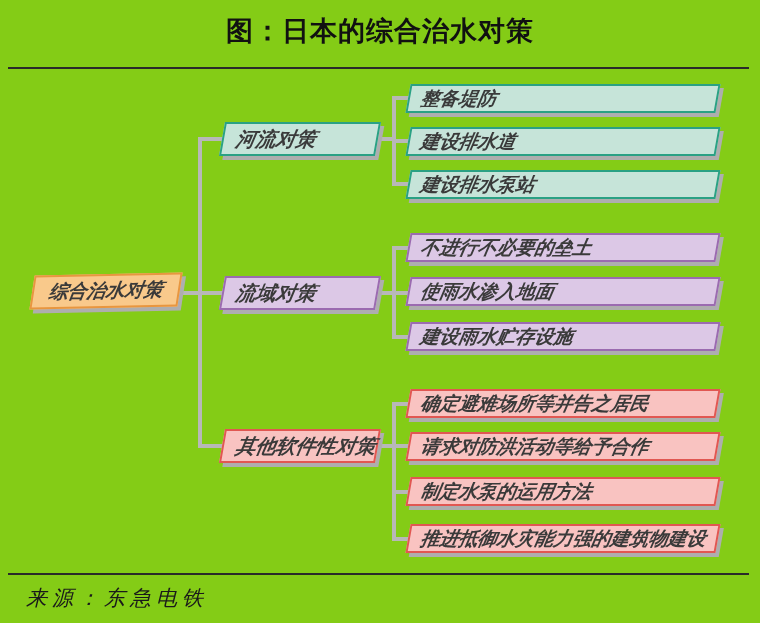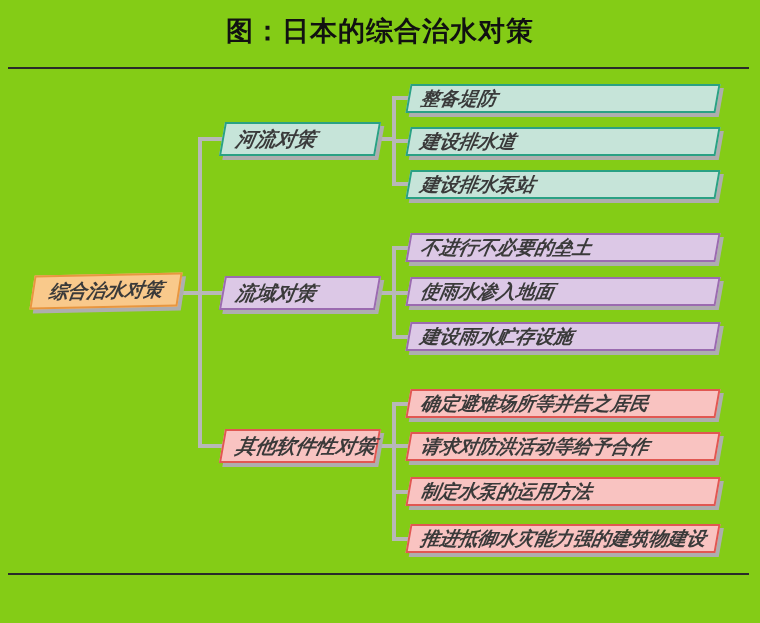--- a/index.html
+++ b/index.html
@@ -109,13 +109,14 @@
     <span>请求对防洪活动等给予合作</span>
   </div>
   <div class="node leaf" style="top: 477px; background-color: rgb(249, 195, 193); border-color: rgb(225, 87, 82);">
     <span>制定水泵的运用方法</span>
   </div>
   <div class="node leaf" style="top: 524px; background-color: rgb(249, 195, 193); border-color: rgb(225, 87, 82);">
     <span>推进抵御水灾能力强的建筑物建设</span>
   </div>
 
   <div class="rule" style="top:573px"></div>
+  <div class="source">来源：东急电铁</div>
 </div>
 
 </body></html>

